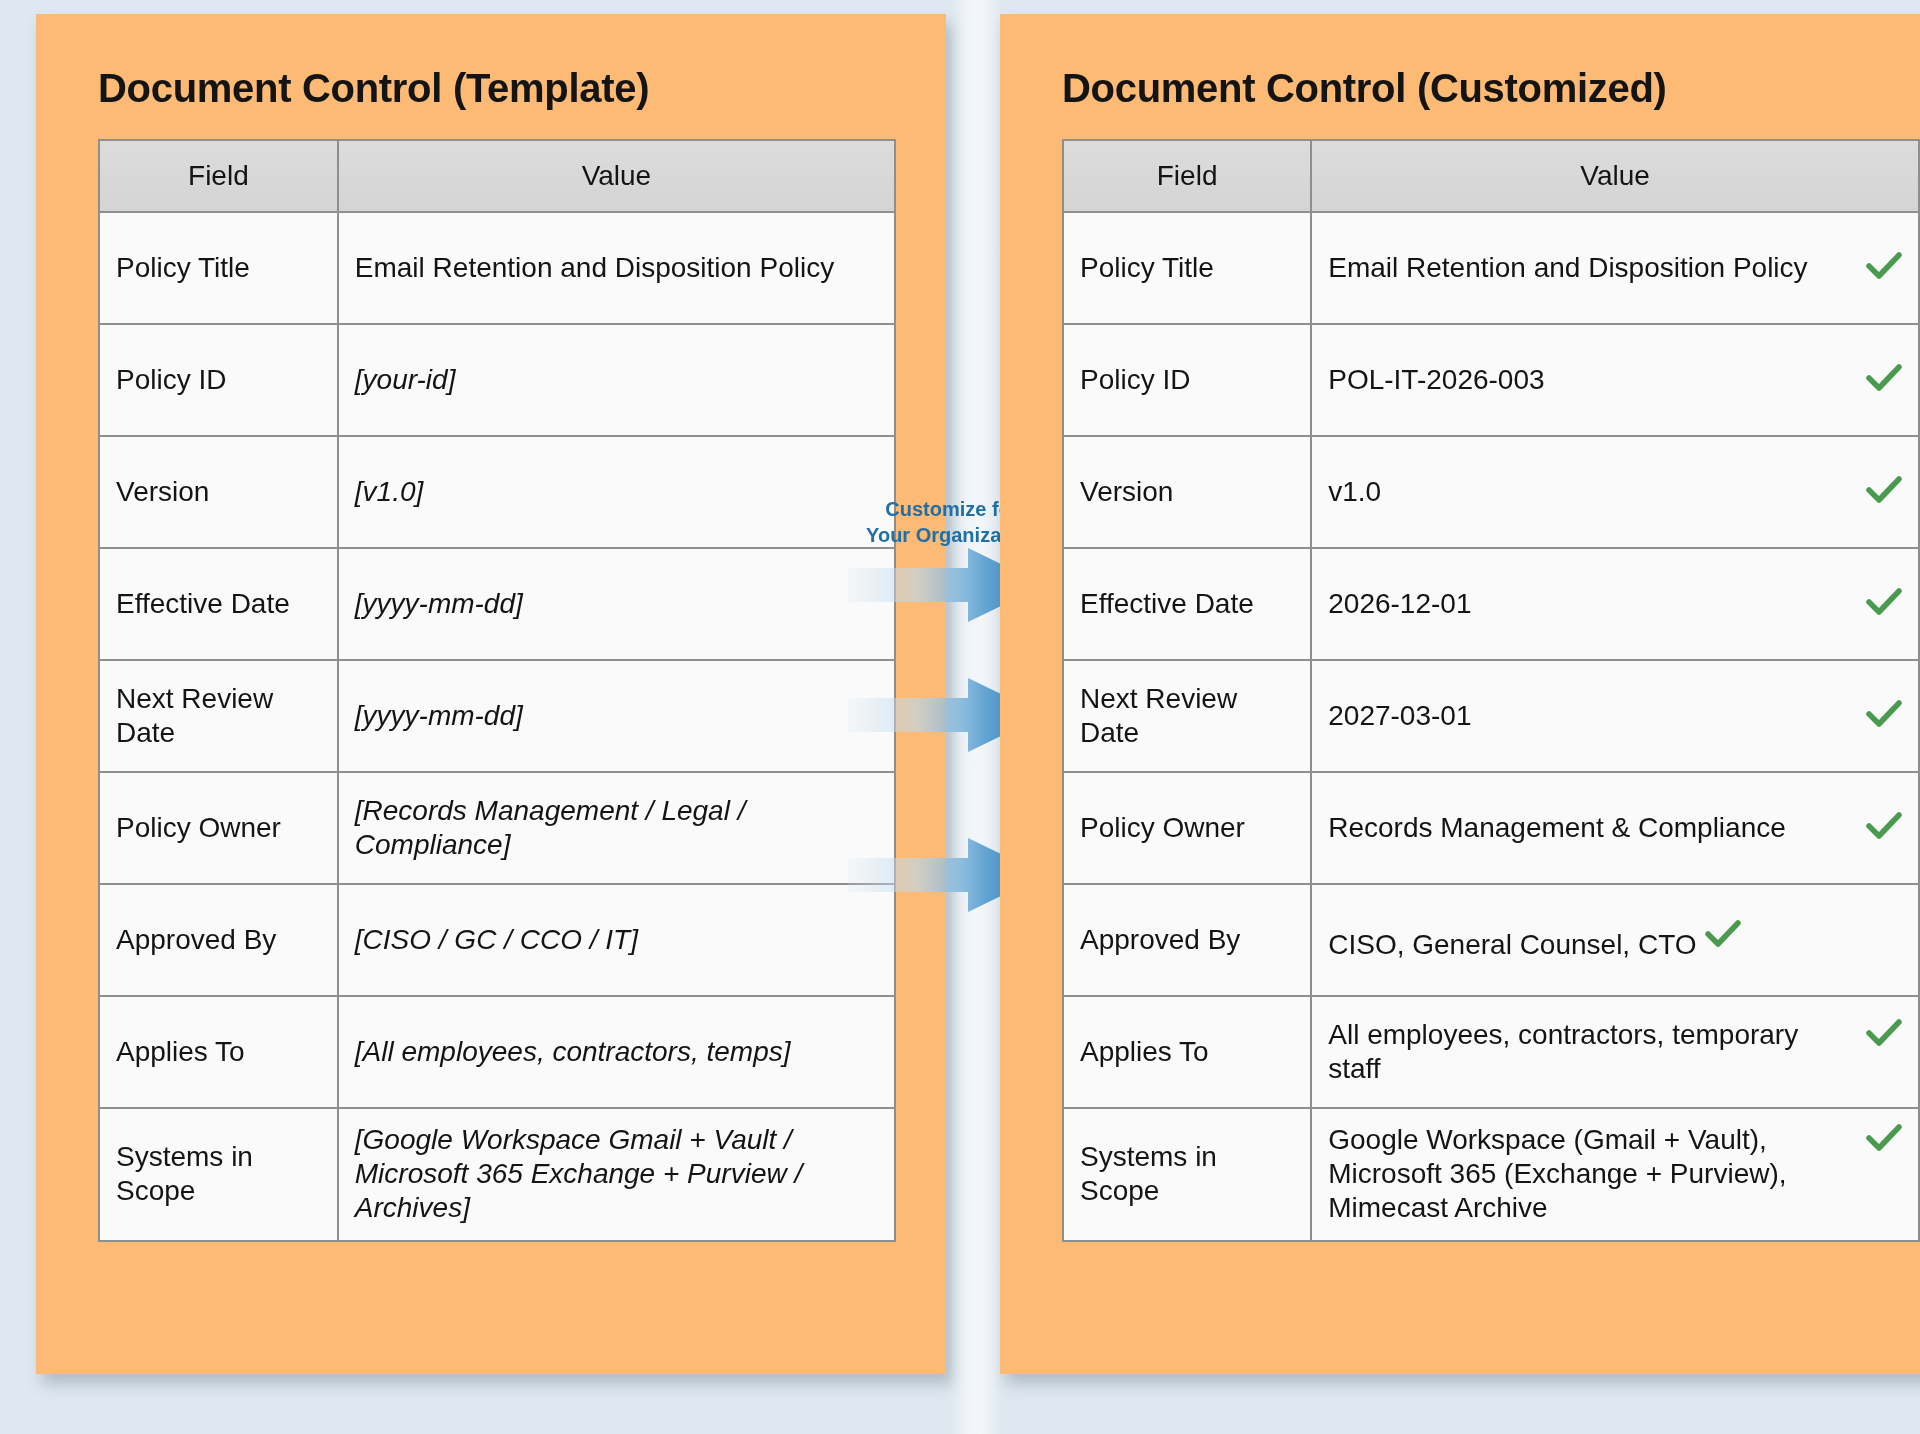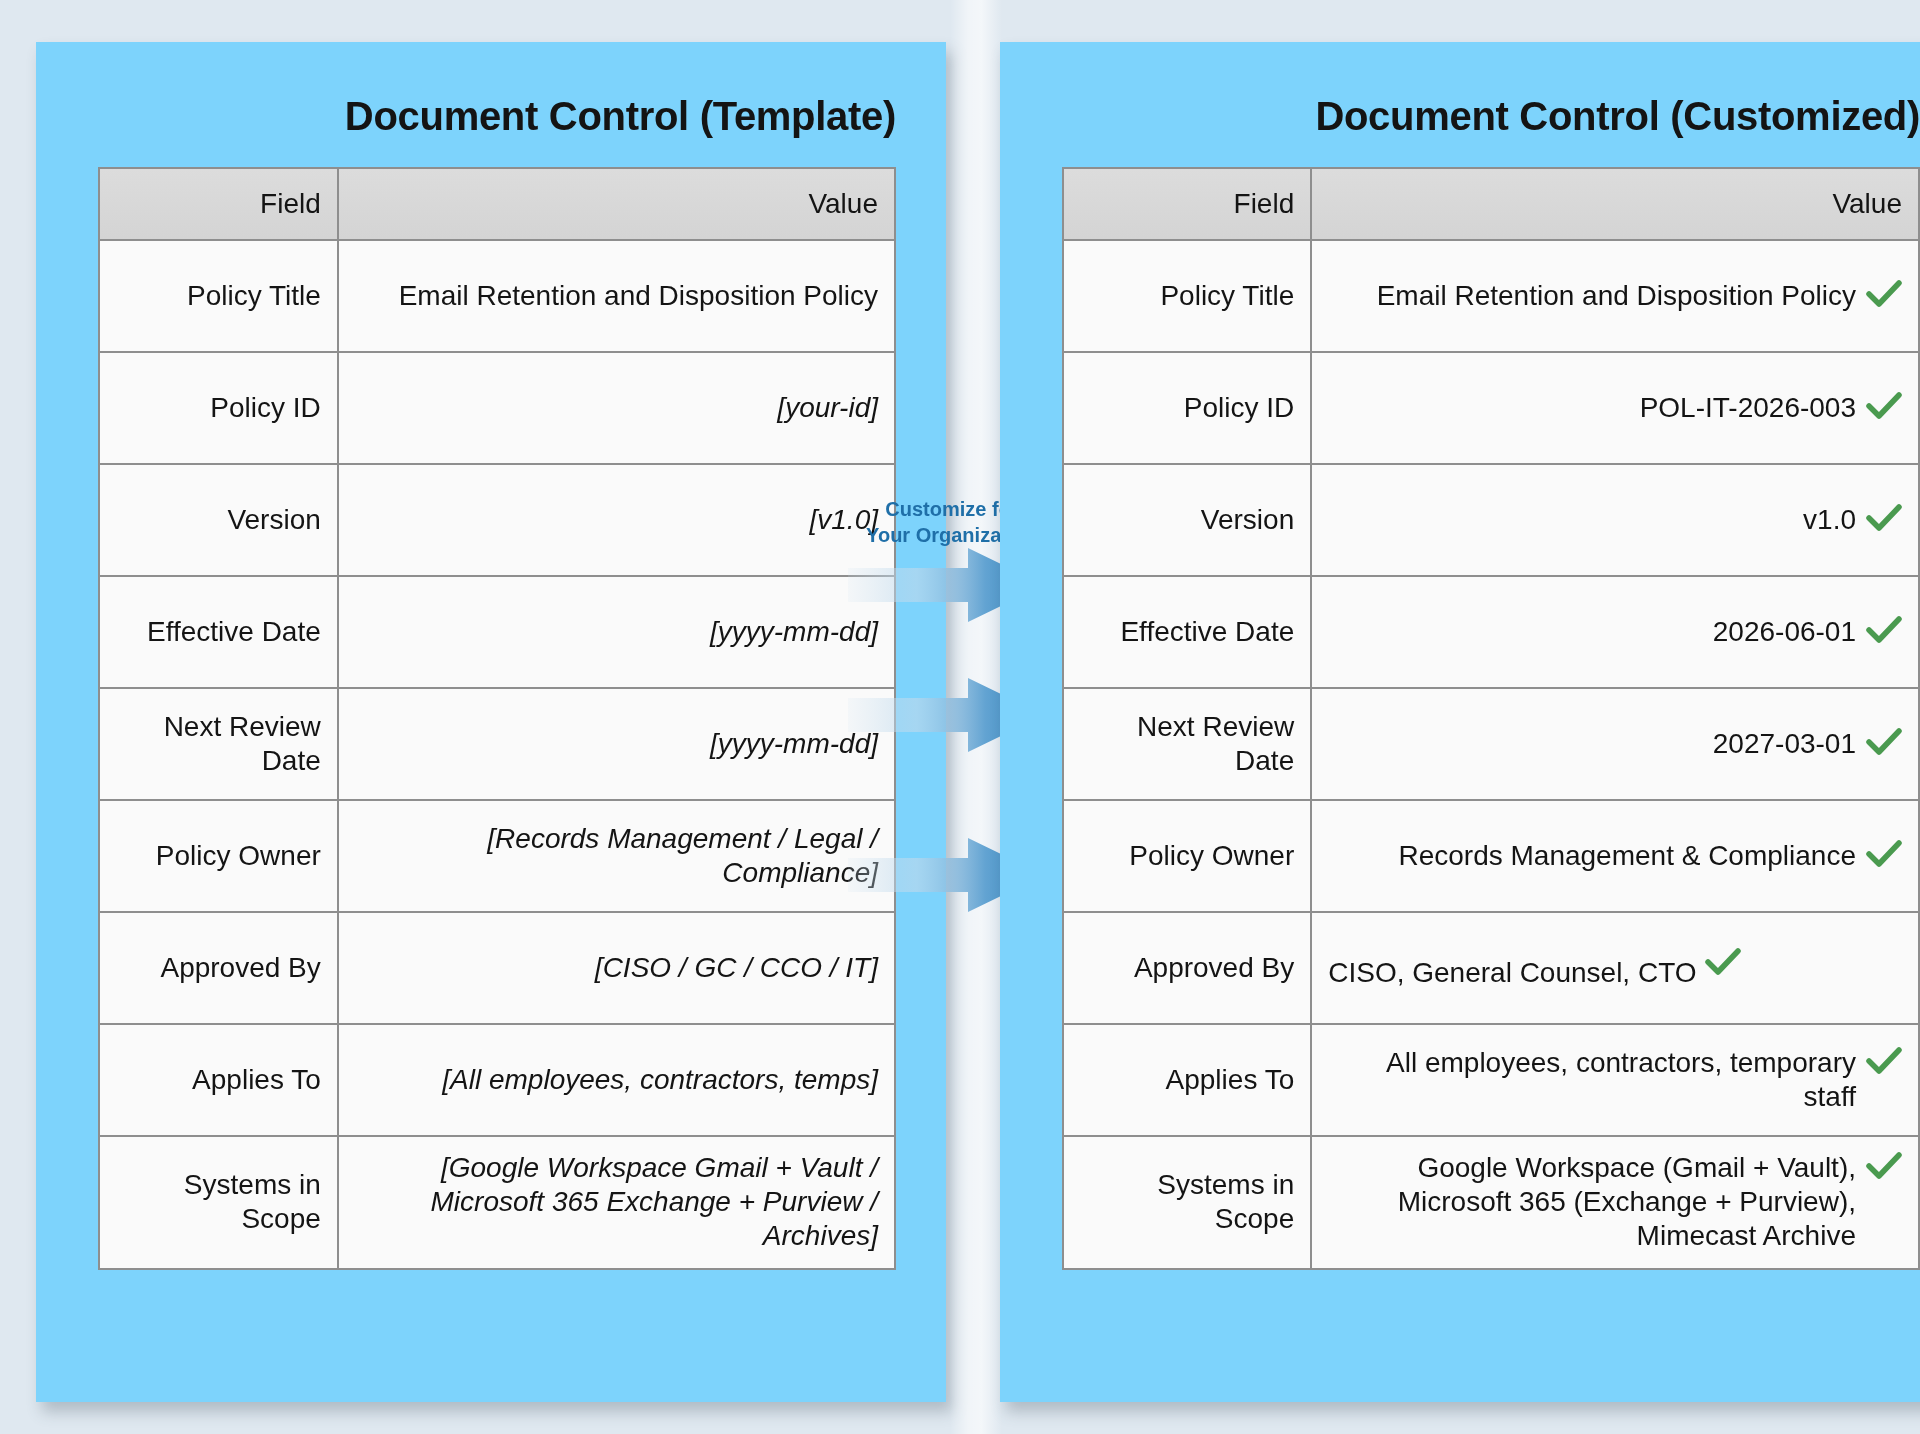--- a/index.html
+++ b/index.html
@@ -18,27 +18,26 @@
   .stage {
     position: absolute;
     inset: 0;
     display: flex;
     align-items: flex-start;
   }
 
   
   .card {
     position: absolute;
-    top: 42px;
-    background: #7dd3fc;
+    top: 14px;
+    background: #fdba74;
     box-shadow: 6px 10px 14px rgba(70, 85, 100, 0.30);
     height: 1360px;
     box-sizing: border-box;
     padding: 52px 50px 0 62px;
-    text-align: right;
   }
   .card-left  { left: 36px;  width: 910px; }
   .card-right { left: 1000px; width: 970px; }
 
   .card-title {
     font-size: 40px;
     font-weight: bold;
     color: #141414;
     letter-spacing: -0.3px;
     margin: 0 0 28px 0;
@@ -312,21 +311,21 @@
                   </svg>
               </span>
             </div>
           </td>
         </tr>
 
         <tr class="row-tall">
           <td class="field-cell">Effective Date</td>
           <td>
             <div class="val-wrap">
-              <span class="val-text">2026-06-01</span>
+              <span class="val-text">2026-12-01</span>
               <span class="check">
                 <svg width="36" height="30" viewBox="0 0 36 30">
                     <path d="M3 15 L13 25 L33 4" fill="none" stroke="#4a9a4f" stroke-width="5.5" stroke-linecap="round" stroke-linejoin="round"></path>
                   </svg>
               </span>
             </div>
           </td>
         </tr>
 
         <tr class="row-tall">

